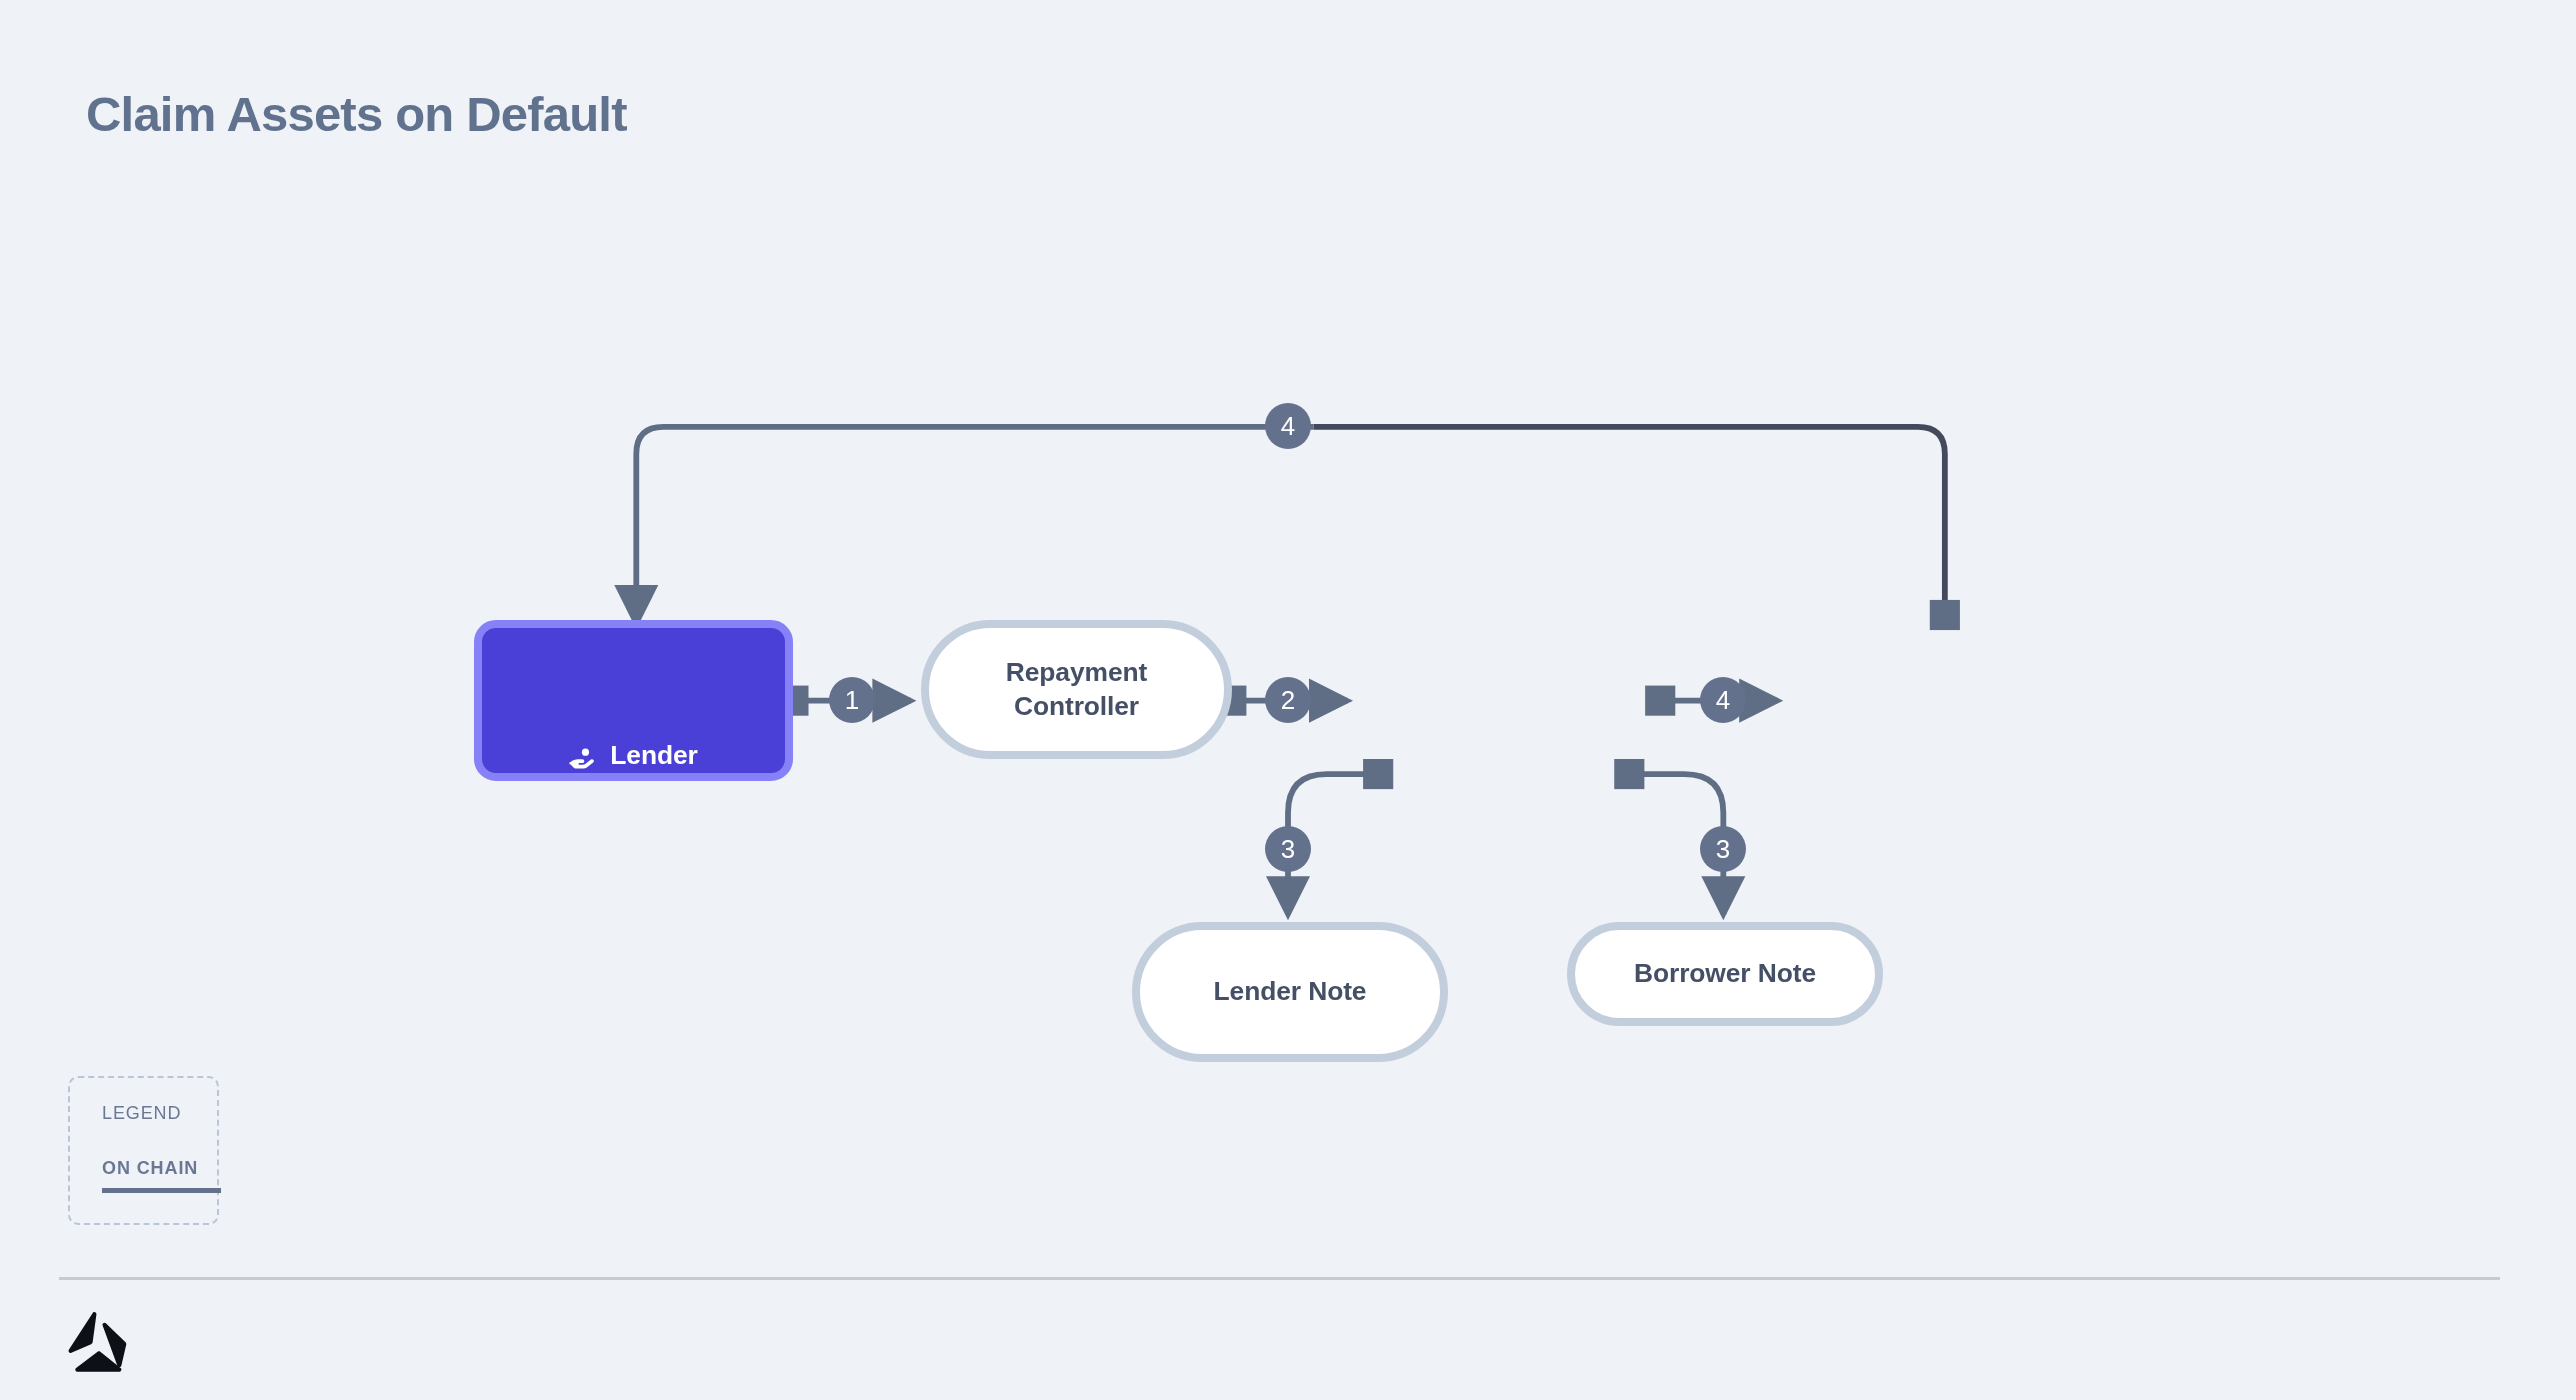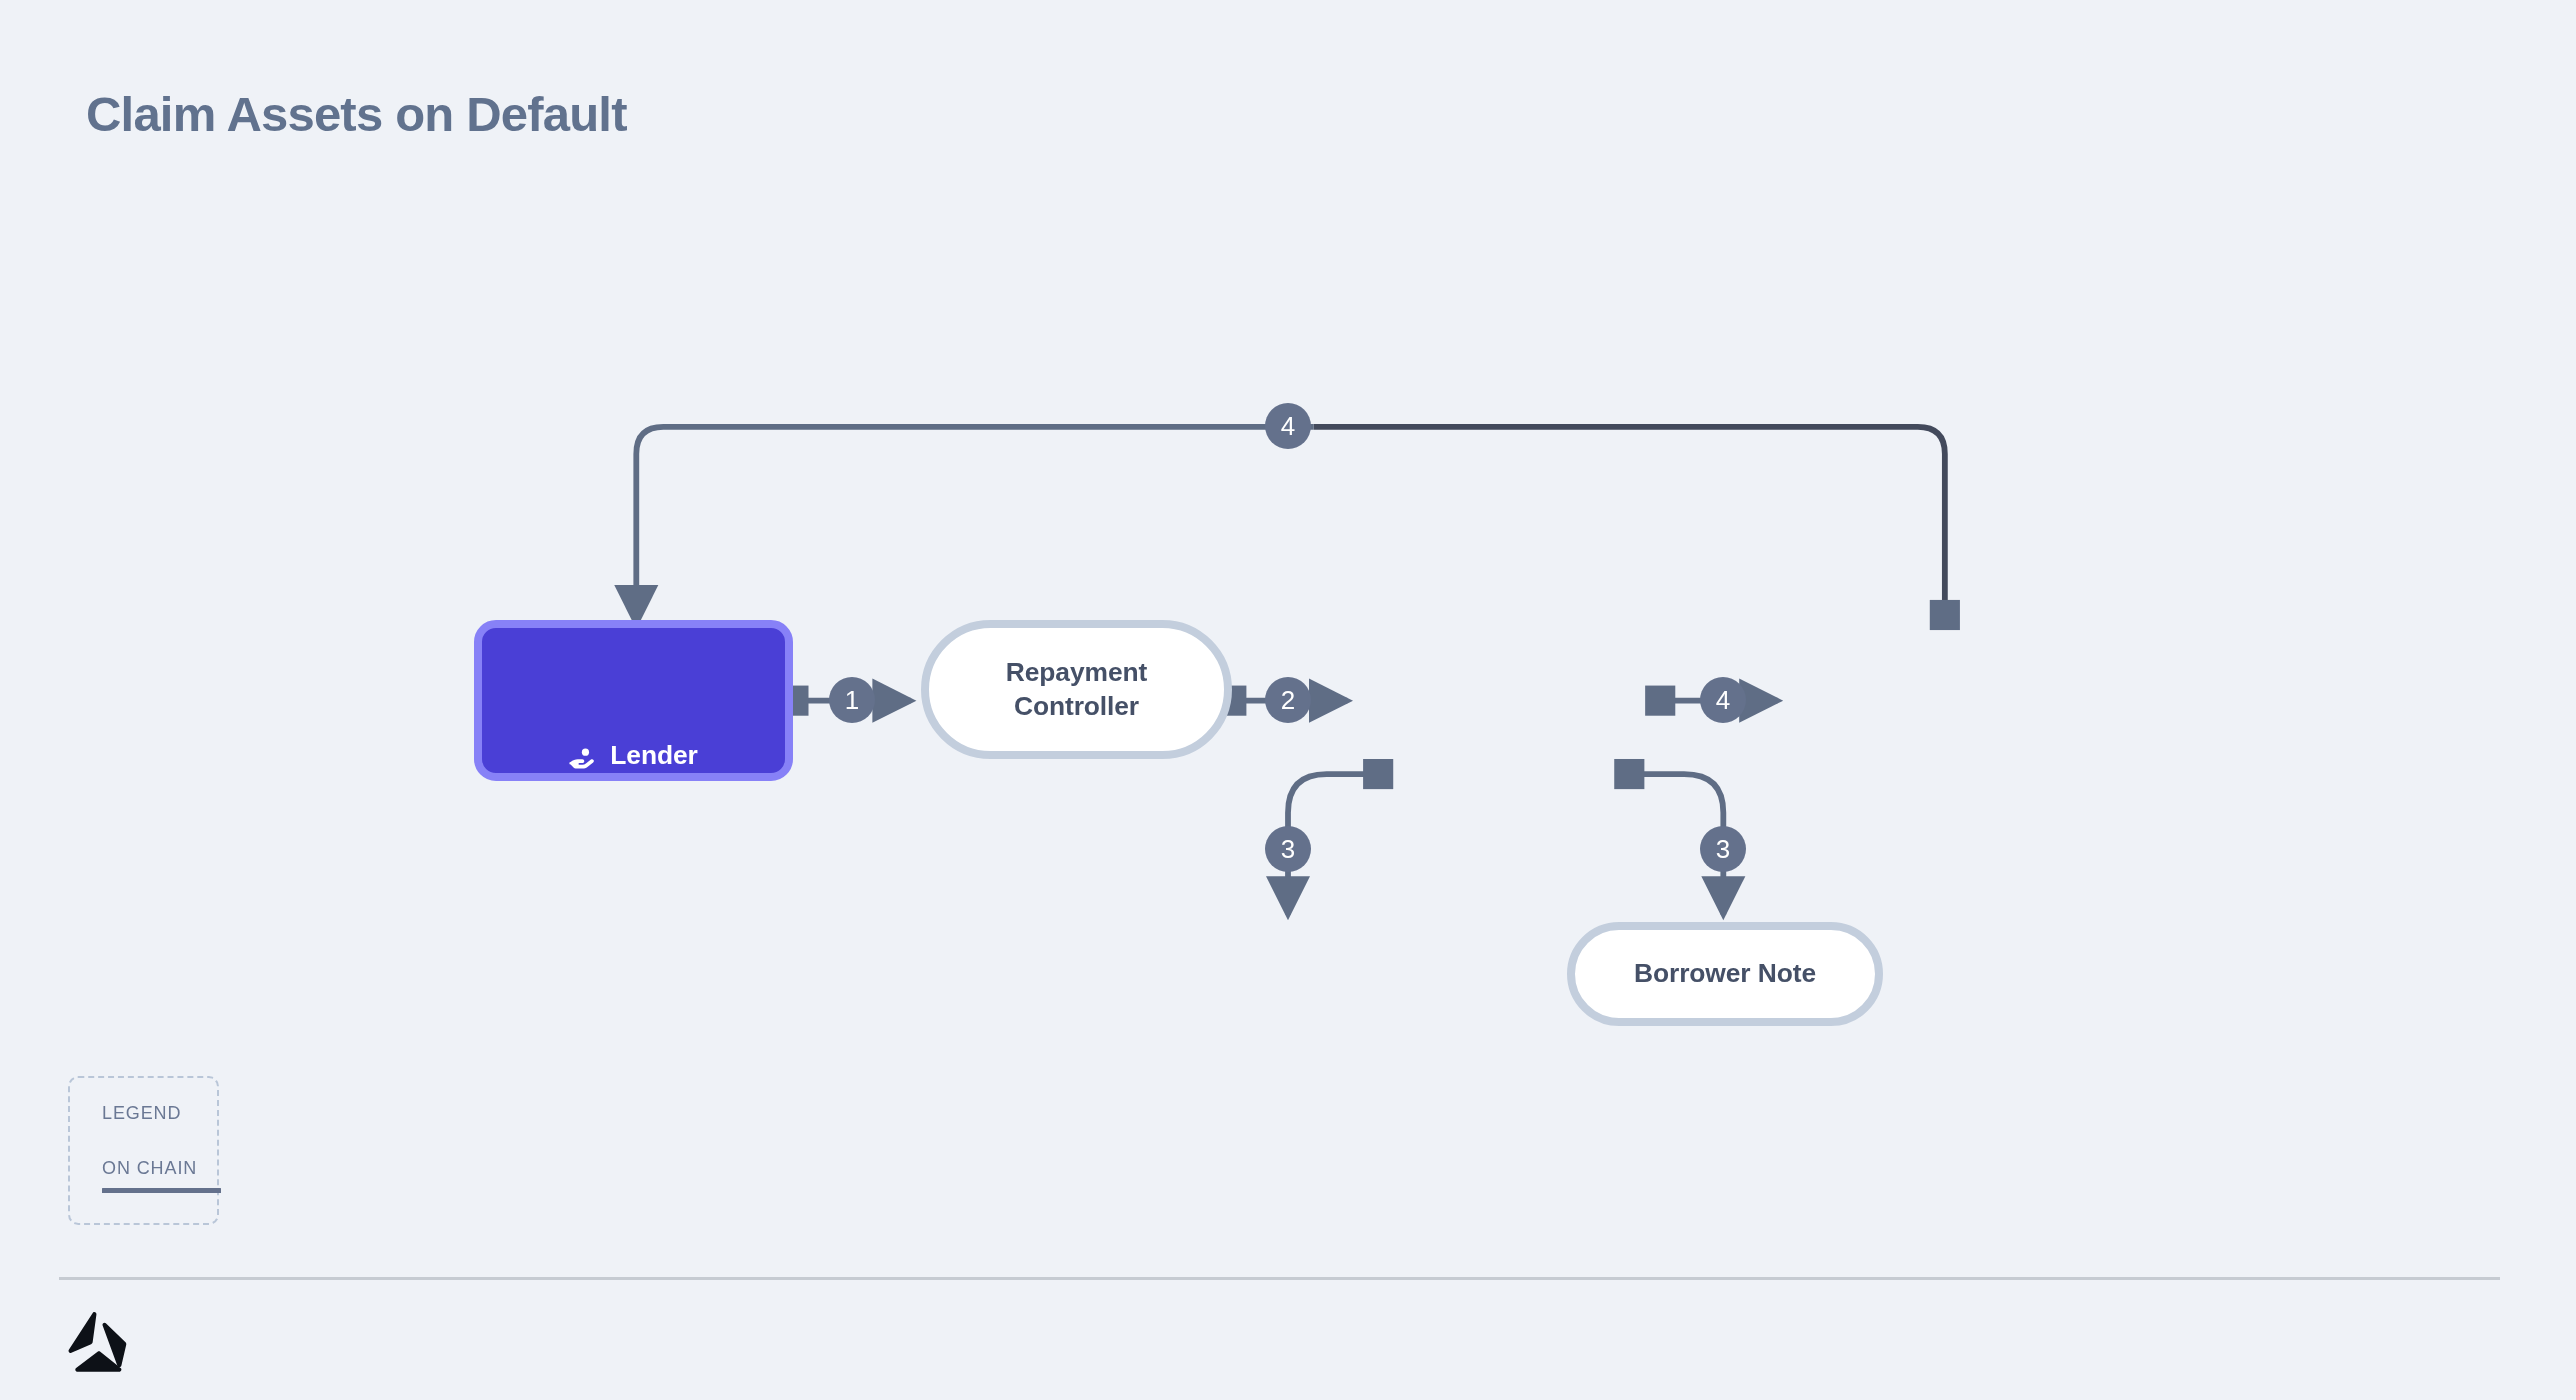--- a/index.html
+++ b/index.html
@@ -113,20 +113,21 @@
     border-radius: 10.3px;
     padding: 24.5px 0 0 32px;
   }
   .legend-title {
     font-size: 18px;
     letter-spacing: 0.9px;
     color: #6a7894;
   }
   .legend-item {
     margin-top: 34px;
+    font-weight: bold;
   }
   .legend-item-label {
     font-size: 18px;
     letter-spacing: 0.9px;
     color: #6a7894;
   }
   .legend-swatch {
     margin-top: 9px;
     width: 119px;
     height: 5.8px;
@@ -190,20 +191,23 @@
     <div class="node-label">Lender</div>
   </div>
 
   <div class="node contract" style="left:921px; top:620px; width:311px; height:139px;">
     <div class="node-label">Repayment
 Controller</div>
   </div>
 
 
 
+  <div class="node contract" style="left:1132px; top:922px; width:316px; height:140px;">
+    <div class="node-label">Lender Note</div>
+  </div>
 
   <div class="node contract" style="left:1567px; top:922px; width:316px; height:104px;">
     <div class="node-label">Borrower Note</div>
   </div>
 
   <div class="badge" style="left:829px; top:677px;">1</div>
 
   <div class="badge" style="left:1265px; top:677px;">2</div>
 
   <div class="badge" style="left:1265px; top:826px;">3</div>

